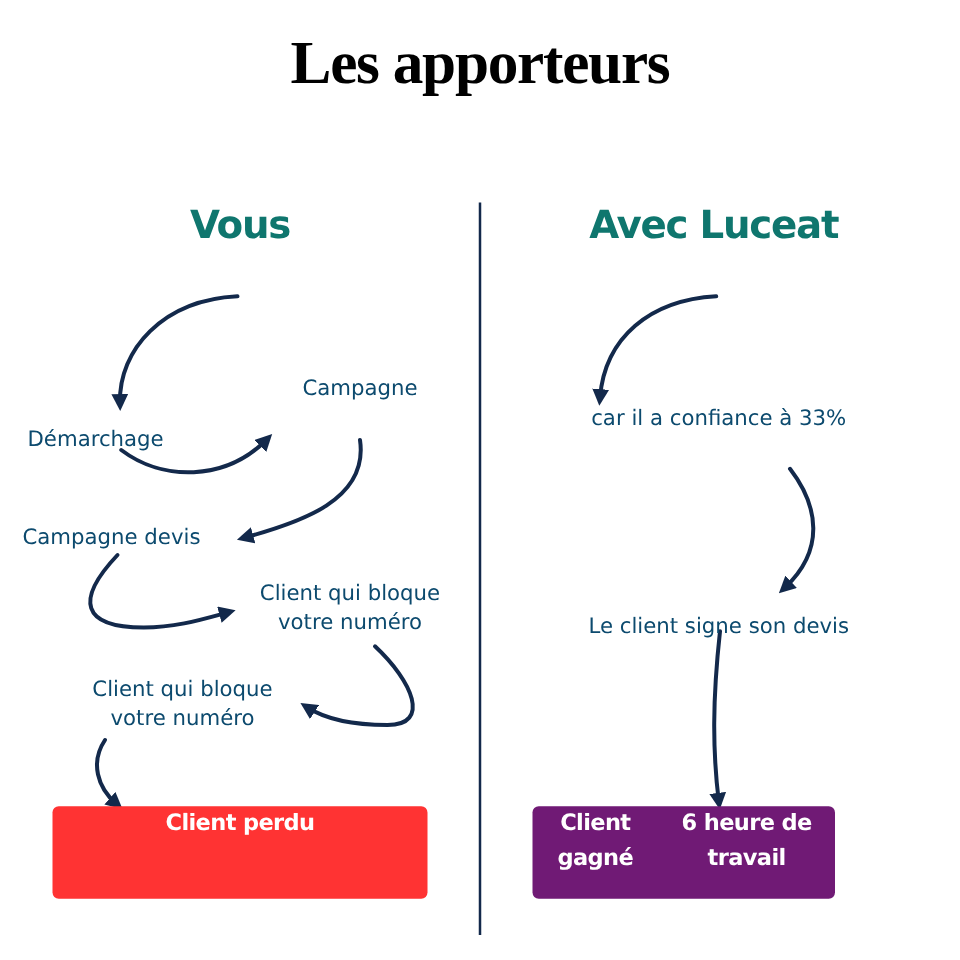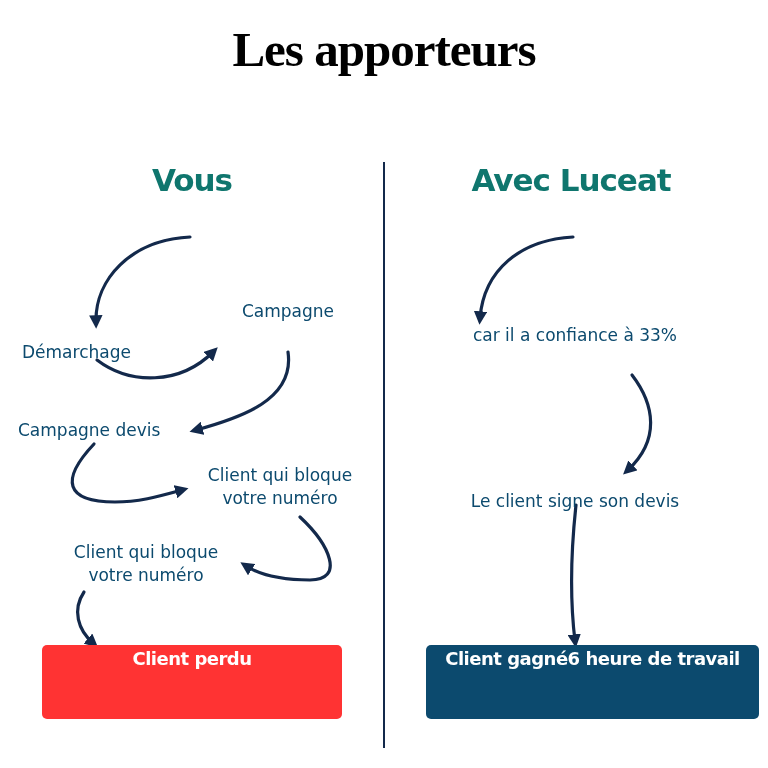--- a/index.html
+++ b/index.html
@@ -70,16 +70,16 @@
 
 <div class="box" style="left:42px; top:645px; width:300px; background:#ff3333;">
   <div>Client perdu</div>
 </div>
 
 <div class="label" style="left:400px; top:324px; width:350px;">
   <div>car il a confiance à 33%</div>
 </div>
 <div class="label" style="left:430px; top:450px; width:290px;margin-top:40px;">Le client signe son devis</div>
 
-<div class="box" style="left:426px; top:645px; width:333px; background:#0c4a6e;">
+<div class="box" style="left:426px; top:645px; width:242px; background:#701a75;">
   <div>Client gagné</div>
   <div>6 heure de travail</div>
 </div>
 
 </body></html>

